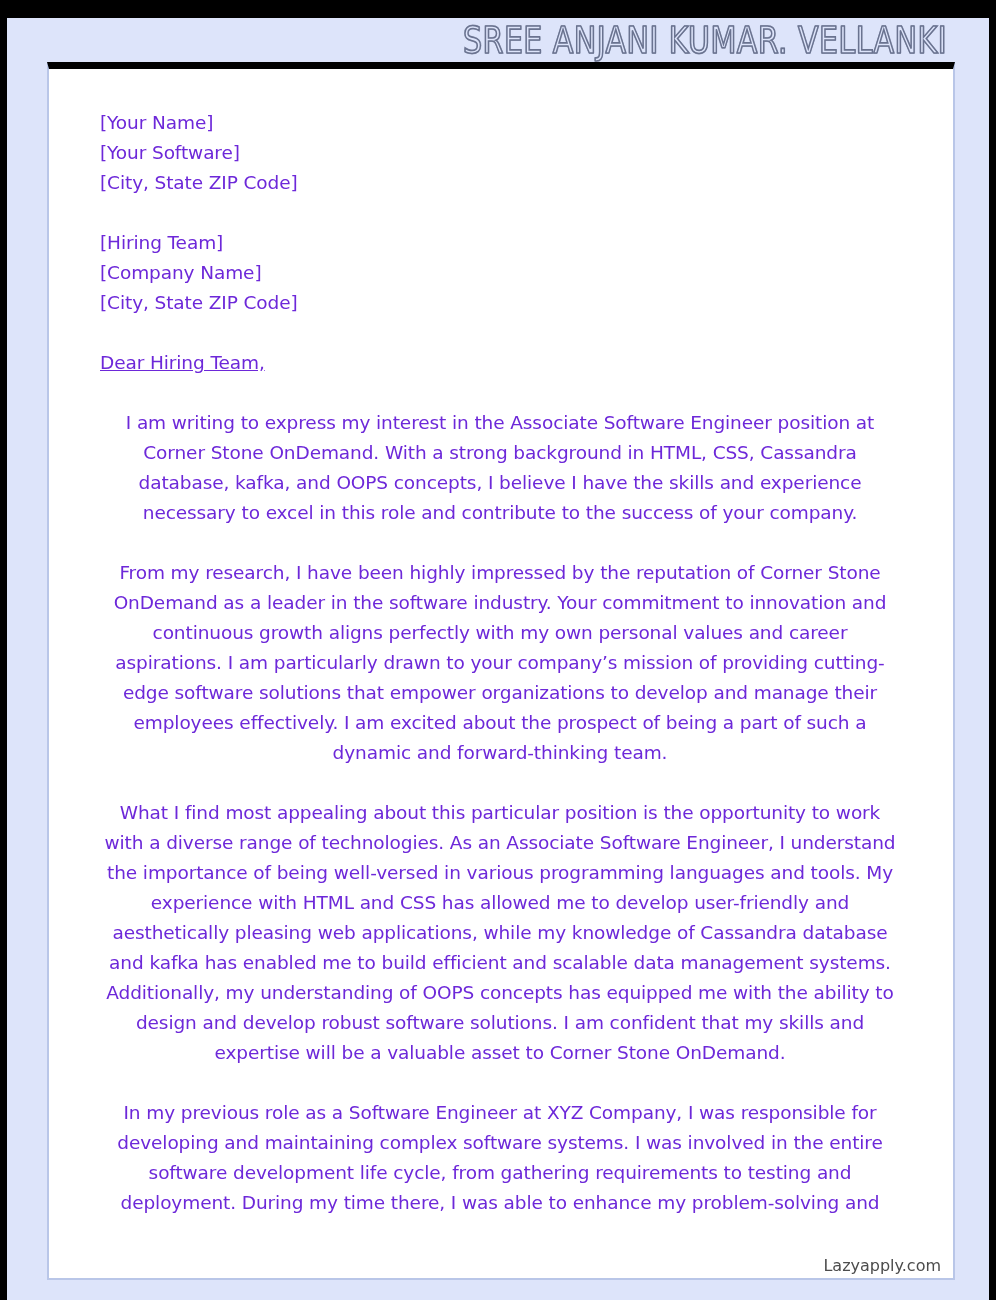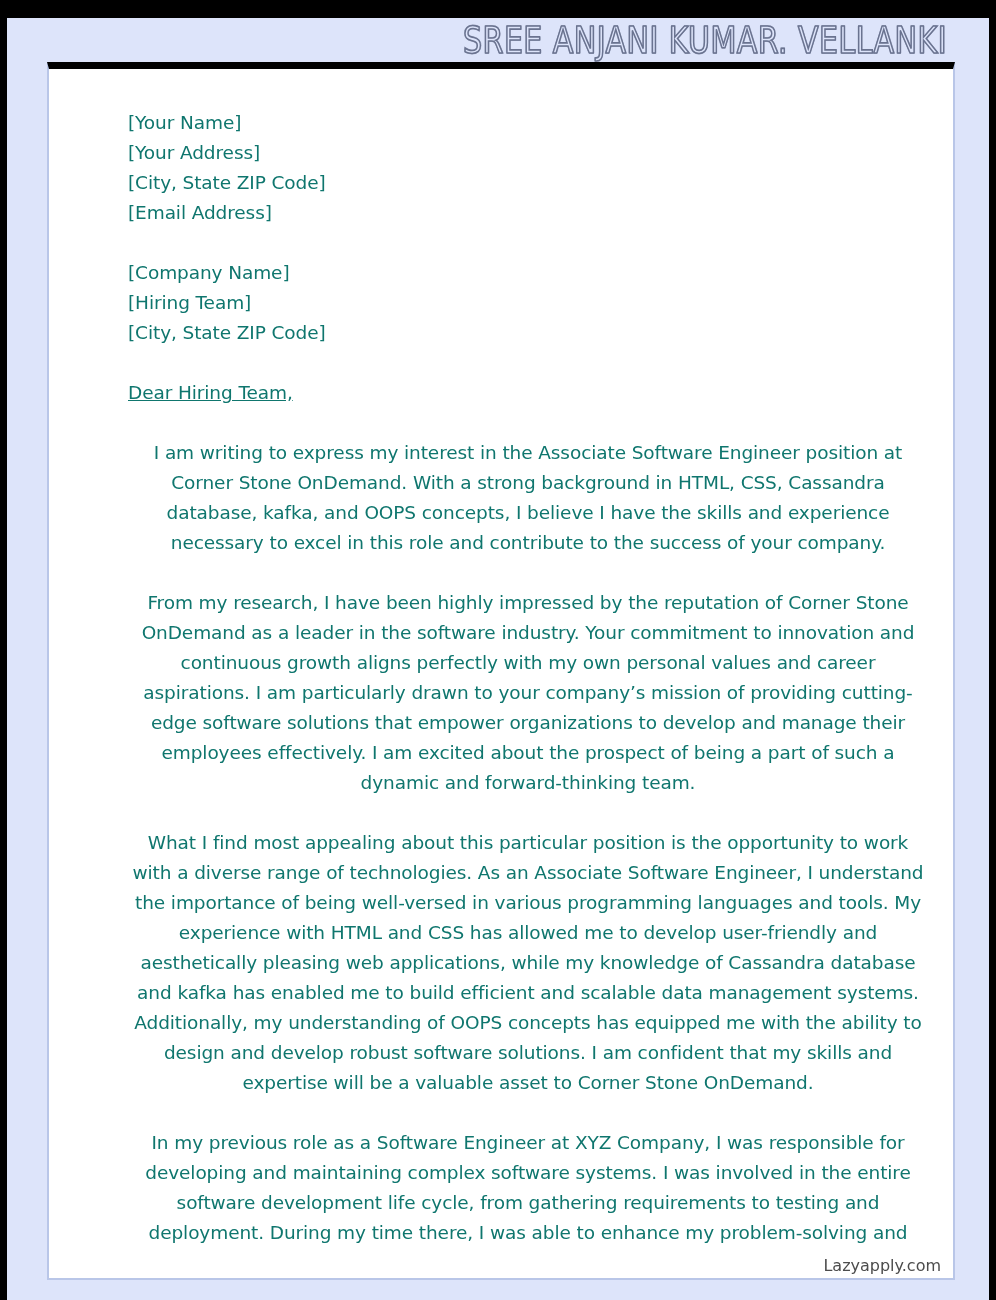--- a/index.html
+++ b/index.html
@@ -77,23 +77,22 @@
 
   
   #letter-body {
     position: absolute;
     left: 51px;
     top: 39px;
     width: 800px;
     font-family: "DejaVu Sans", sans-serif;
     font-size: 18.5px;
     line-height: 30px;
-    color: #0f766e;
+    color: #6d28d9;
     letter-spacing: -0.1px;
-    margin-left: 28px;
   }
 
   .addr-block {
     margin: 0 0 30px 0;
   }
   .addr-line {
     display: block;
     white-space: nowrap;
   }
 
@@ -130,28 +129,27 @@
   <div id="doc-header">
     <div id="header-title">SREE ANJANI KUMAR. VELLANKI</div>
   </div>
 
   <div id="paper">
 
     <div id="letter-body">
 
       <div class="addr-block">
         <span class="addr-line">[Your Name]</span>
-        <span class="addr-line">[Your Address]</span>
+        <span class="addr-line">[Your Software]</span>
         <span class="addr-line">[City, State ZIP Code]</span>
-        <span class="addr-line">[Email Address]</span>
       </div>
 
       <div class="addr-block">
+        <span class="addr-line">[Hiring Team]</span>
         <span class="addr-line">[Company Name]</span>
-        <span class="addr-line">[Hiring Team]</span>
         <span class="addr-line">[City, State ZIP Code]</span>
       </div>
 
       <p class="salutation">Dear Hiring Team,</p>
 
       <p class="para">I am writing to express my interest in the Associate Software Engineer position at Corner Stone OnDemand. With a strong background in HTML, CSS, Cassandra database, kafka, and OOPS concepts, I believe I have the skills and experience necessary to excel in this role and contribute to the success of your company.</p>
       <p class="para">From my research, I have been highly impressed by the reputation of Corner Stone OnDemand as a leader in the software industry. Your commitment to innovation and continuous growth aligns perfectly with my own personal values and career aspirations. I am particularly drawn to your company’s mission of providing cutting-edge software solutions that empower organizations to develop and manage their employees effectively. I am excited about the prospect of being a part of such a dynamic and forward-thinking team.</p>
       <p class="para">What I find most appealing about this particular position is the opportunity to work with a diverse range of technologies. As an Associate Software Engineer, I understand the importance of being well-versed in various programming languages and tools. My experience with HTML and CSS has allowed me to develop user-friendly and aesthetically pleasing web applications, while my knowledge of Cassandra database and kafka has enabled me to build efficient and scalable data management systems. Additionally, my understanding of OOPS concepts has equipped me with the ability to design and develop robust software solutions. I am confident that my skills and expertise will be a valuable asset to Corner Stone OnDemand.</p>
       <p class="para">In my previous role as a Software Engineer at XYZ Company, I was responsible for developing and maintaining complex software systems. I was involved in the entire software development life cycle, from gathering requirements to testing and deployment. During my time there, I was able to enhance my problem-solving and</p>
 

